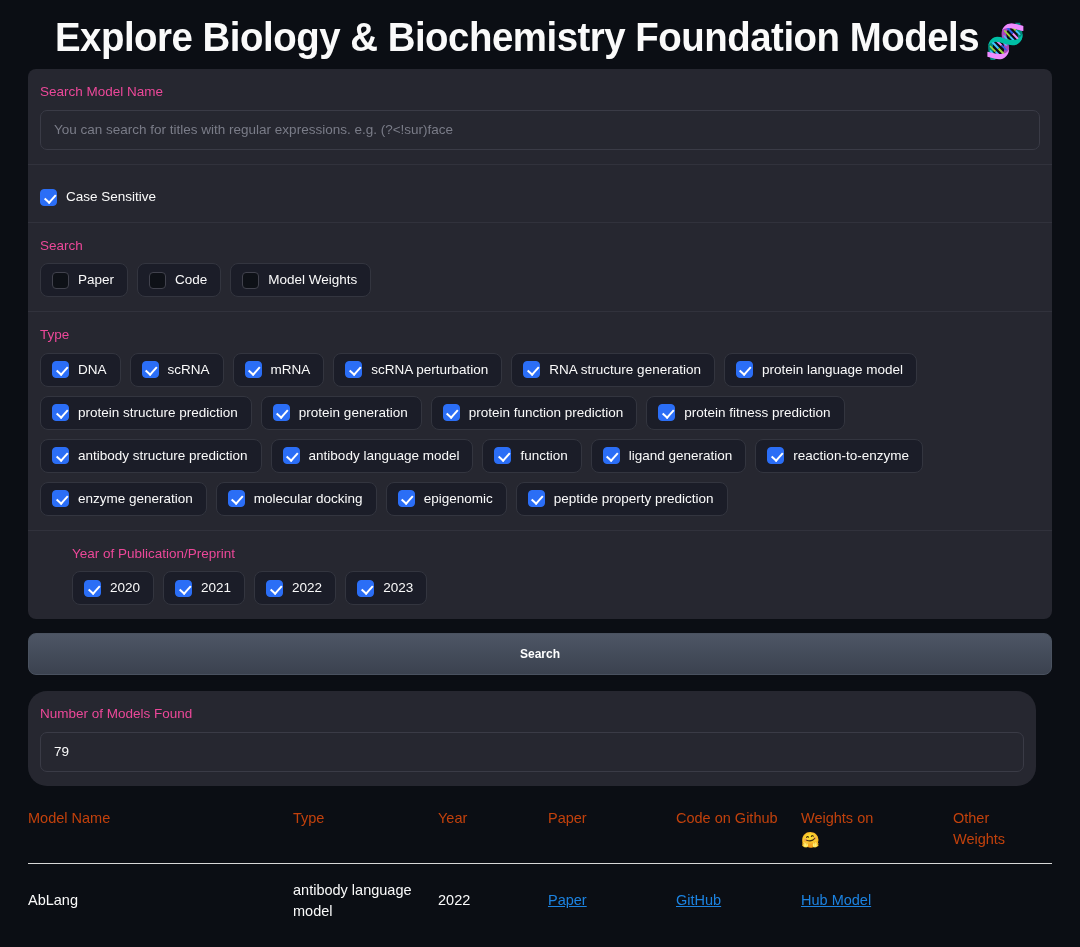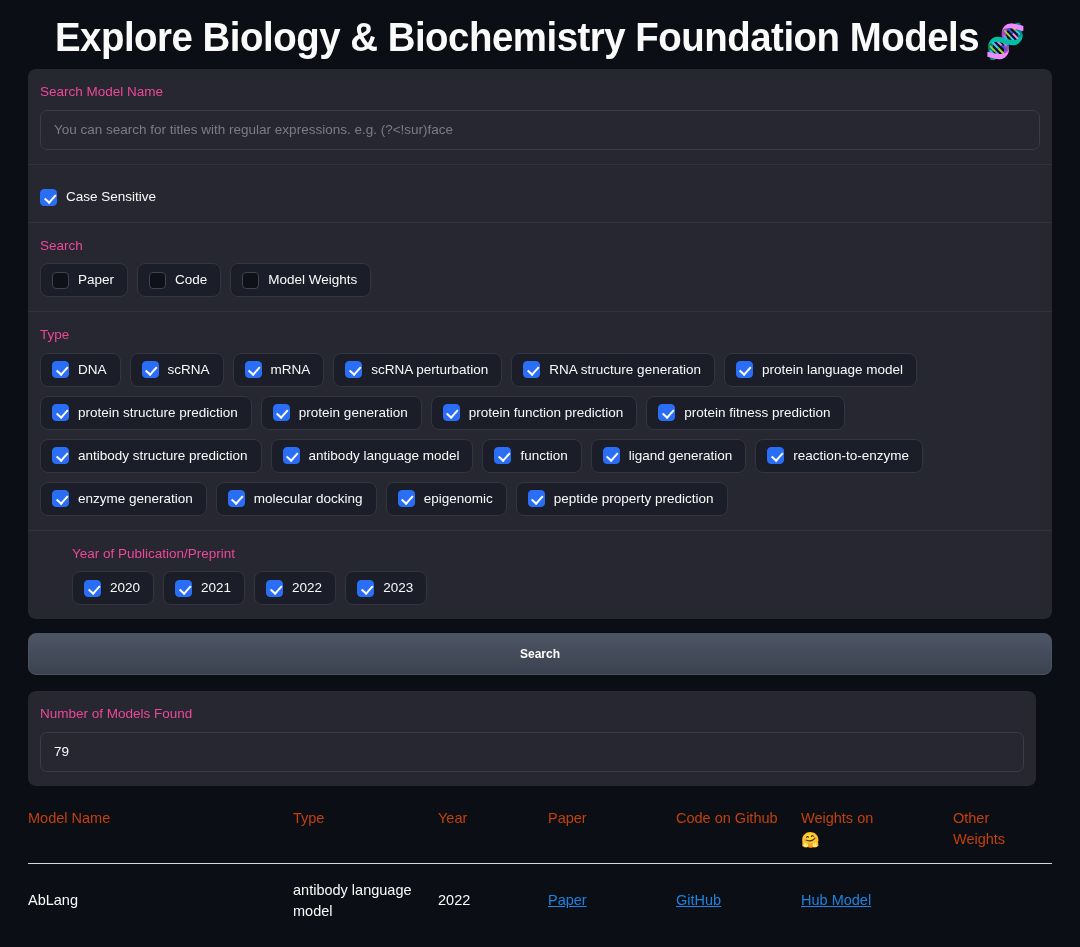--- a/index.html
+++ b/index.html
@@ -142,21 +142,21 @@
     font-family: "Liberation Sans", sans-serif;
     font-size: 12px;
     font-weight: bold;
     cursor: pointer;
   }
 
   
   .result-card {
     margin: 16px 44px 0 28px;
     background: #262730;
-    border-radius: 8px;
+    border-radius: 19px;
     padding: 14px 12px;
   }
 
   
   .table-wrap {
     margin: 22px 28px 0 28px;
   }
   table.models {
     width: 100%;
     border-collapse: collapse;

